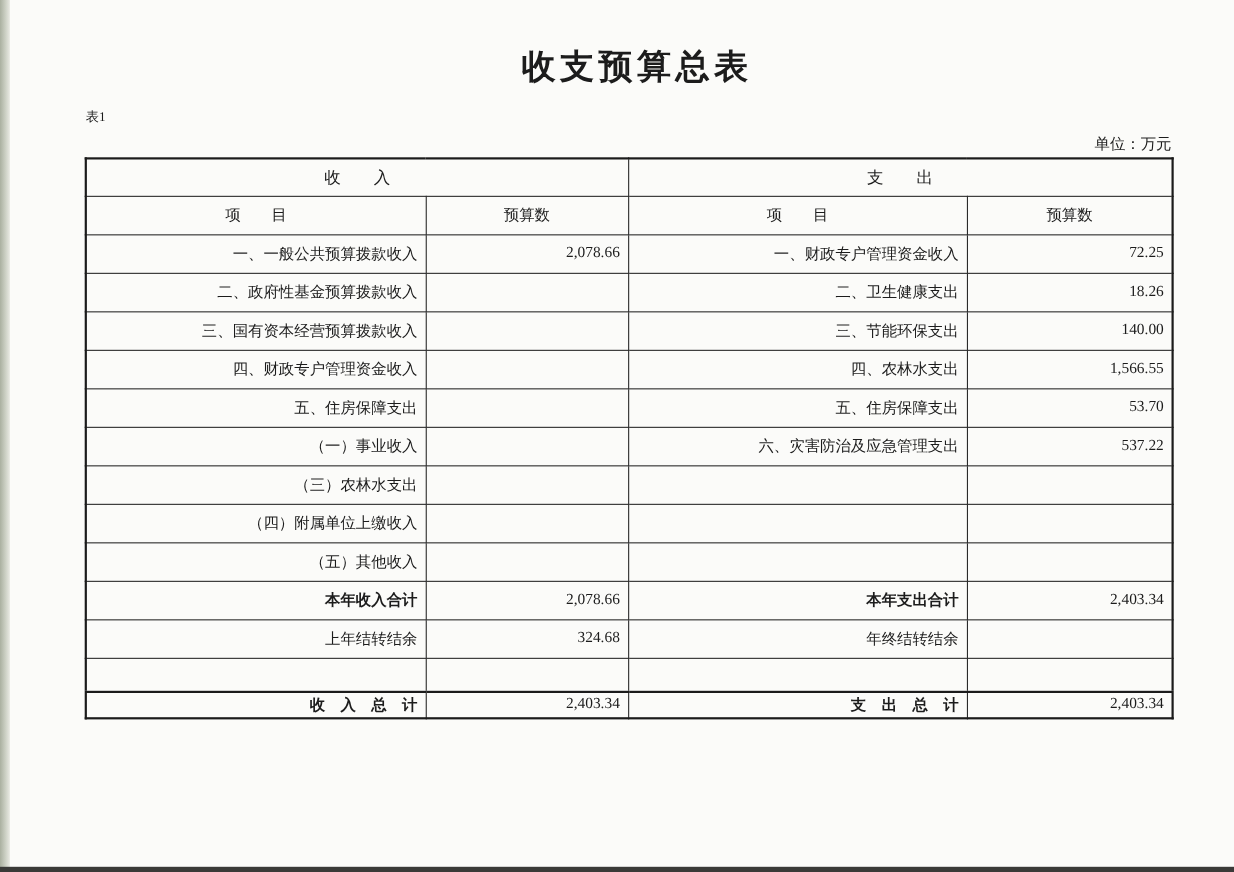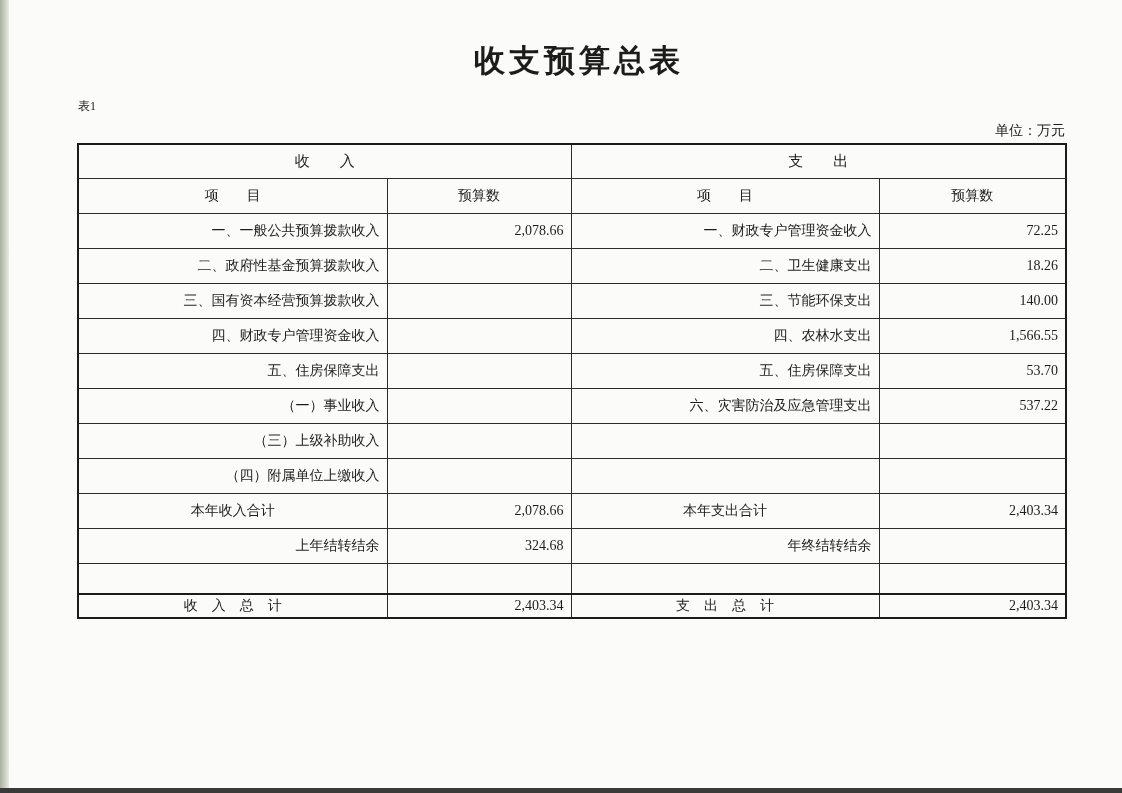--- a/index.html
+++ b/index.html
@@ -51,21 +51,21 @@
   table.budget { border: 2px solid #1b1b1b; }
   tr.h-sec    { height: 34px; }
   tr.h-head   { height: 35px; }
   tr.h-row    { height: 35px; }
   tr.h-empty  { height: 31px; }
   tr.h-total  { height: 24px; }
   td.sec-head   { text-align: center; font-size: 15px; }
   td.col-head   { text-align: center; border-bottom: 2px solid #1b1b1b; }
   td.item       { text-align: right; }
   td.value      { text-align: right; }
-  td.center-lab { text-align: center; font-weight: normal; }
+  td.center-lab { text-align: right; font-weight: bold; }
   tr.h-total td { border-top: 2px solid #1b1b1b; }
 </style>
 </head>
 <body>
 
 <div class="scan-edge-left"></div>
 <div class="scan-edge-bottom"></div>
 
 <div class="page-title">收支预算总表</div>
 <div class="table-label">表1</div>
@@ -120,27 +120,33 @@
       <td class="item">五、住房保障支出</td>
       <td class="value">53.70</td>
     </tr>
     <tr class="h-row">
       <td class="item">（一）事业收入</td>
       <td class="value"></td>
       <td class="item">六、灾害防治及应急管理支出</td>
       <td class="value">537.22</td>
     </tr>
     <tr class="h-row">
-      <td class="item">（三）上级补助收入</td>
+      <td class="item">（三）农林水支出</td>
       <td class="value"></td>
       <td class="item"></td>
       <td class="value"></td>
     </tr>
     <tr class="h-row">
       <td class="item">（四）附属单位上缴收入</td>
+      <td class="value"></td>
+      <td class="item"></td>
+      <td class="value"></td>
+    </tr>
+    <tr class="h-row">
+      <td class="item">（五）其他收入</td>
       <td class="value"></td>
       <td class="item"></td>
       <td class="value"></td>
     </tr>
 
     <tr class="h-row">
       <td class="center-lab">本年收入合计</td>
       <td class="value">2,078.66</td>
       <td class="center-lab">本年支出合计</td>
       <td class="value">2,403.34</td>

